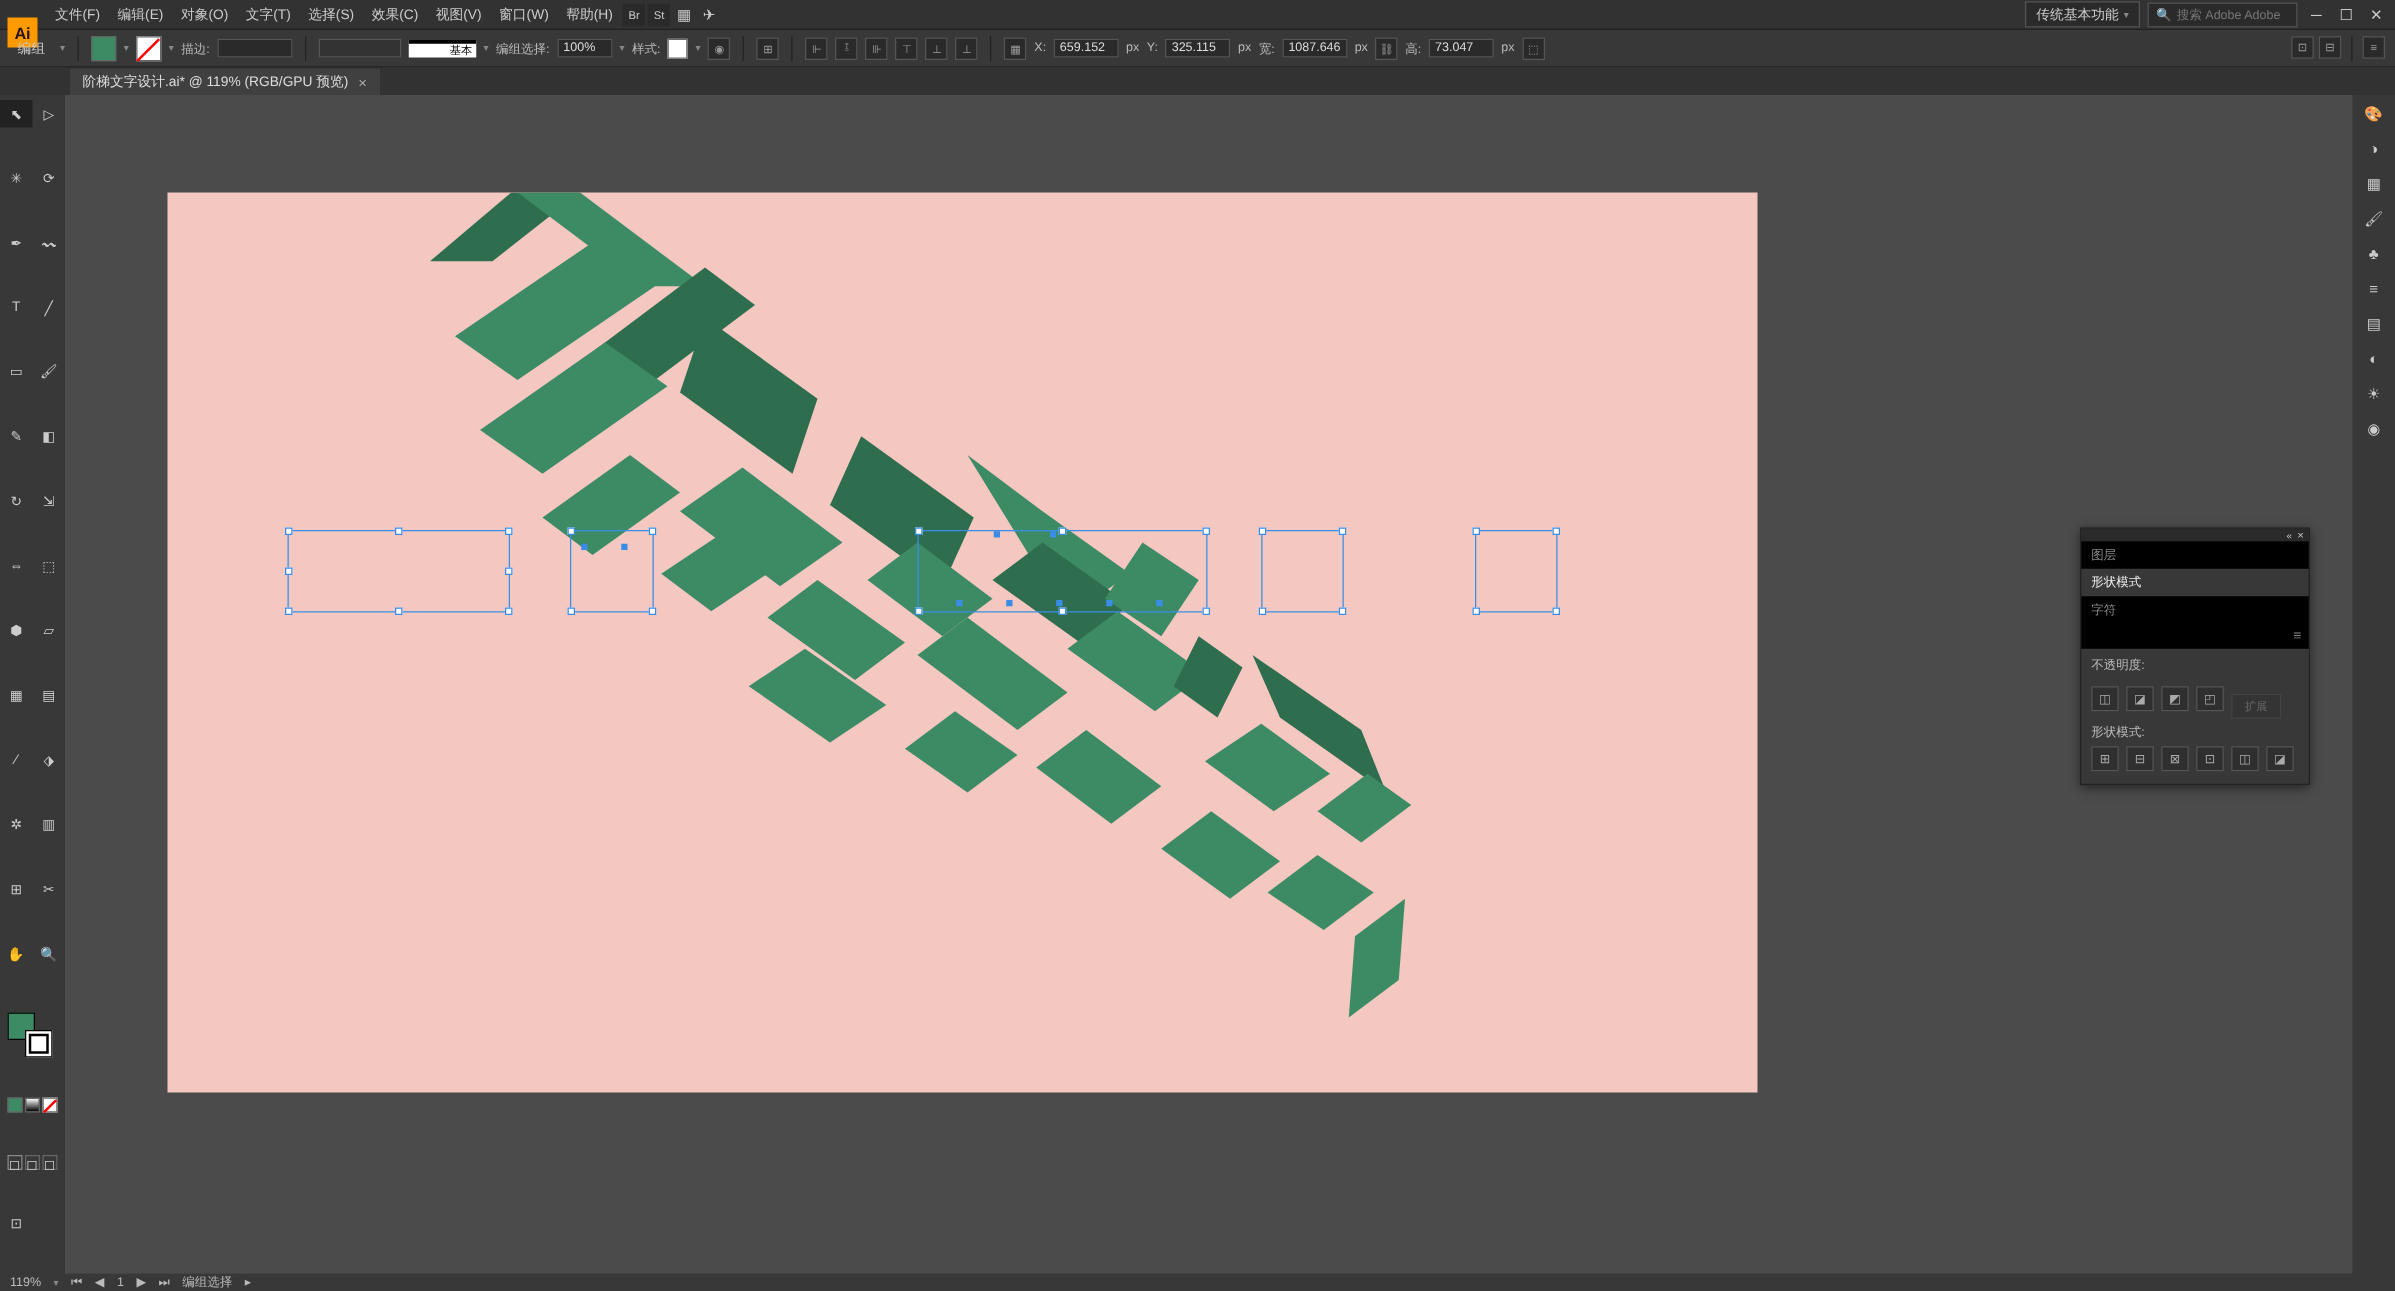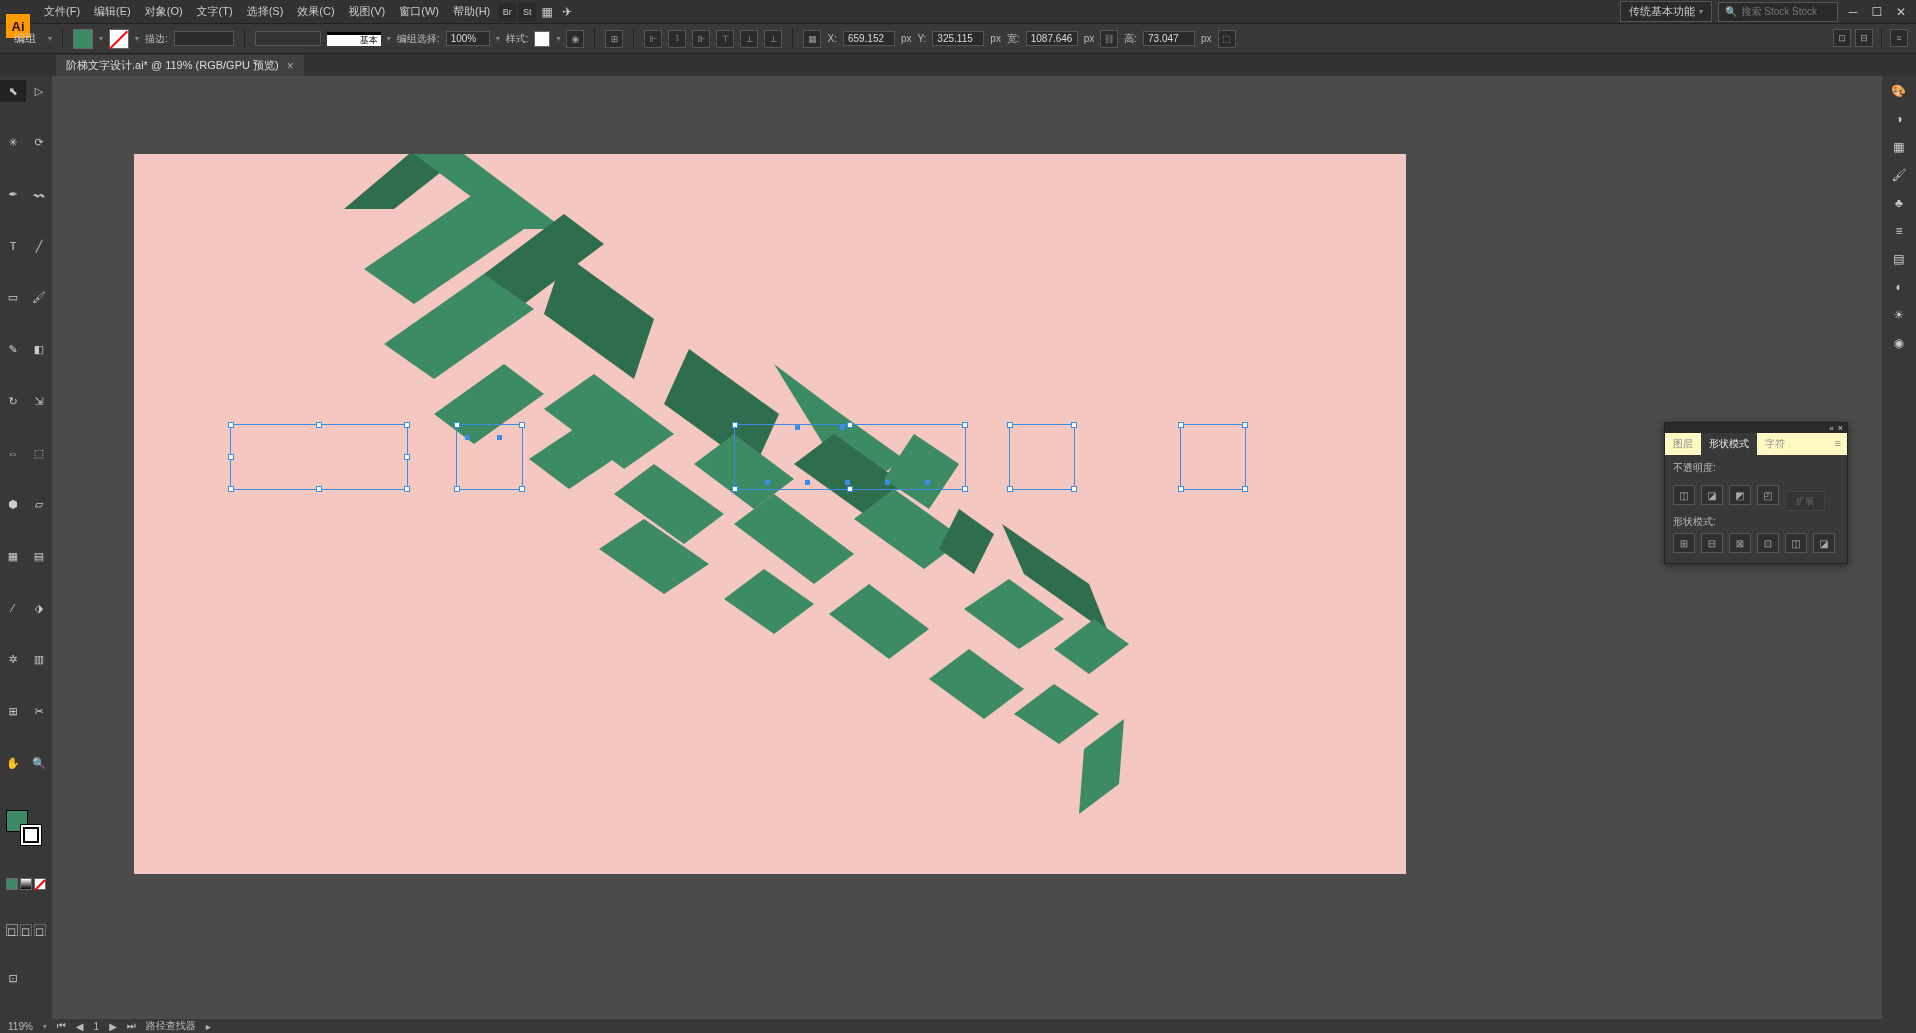--- a/index.html
+++ b/index.html
@@ -32,21 +32,21 @@
 .artboard { position: absolute; left: 82px; top: 78px; width: 1272px; height: 720px; background: #f4c7c0; }
 .rpan { width: 34px; background: #383838; display: flex; flex-direction: column; align-items: center; padding-top: 6px; gap: 10px; }
 .statusbar { height: 14px; background: #383838; display: flex; align-items: center; font-size: 10px; color: #bbb; padding: 0 8px; gap: 10px; }
 .fill-stroke { position: relative; width: 36px; height: 36px; margin: 6px 0 0 6px; }
 .fill-stroke .bf { position: absolute; width: 22px; height: 22px; background: #3d8b65; border: 1px solid #000; top: 0; left: 0; }
 .fill-stroke .bs { position: absolute; width: 22px; height: 22px; background: #fff; border: 1px solid #000; bottom: 0; right: 0; display: flex; align-items: center; justify-content: center; }
 .fill-stroke .bs::after { content: ""; width: 12px; height: 12px; border: 2px solid #000; background: #fff; }
 .mini-swatches { display: flex; gap: 2px; padding: 2px 6px; flex-wrap: wrap; width: 52px; }
 .ms { width: 12px; height: 12px; border: 1px solid #666; }
 .panel-float { position: absolute; top: 346px; right: 34px; width: 184px; background: #383838; border: 1px solid #222; box-shadow: 0 2px 8px rgba(0,0,0,0.5); }
-.panel-tabs { display: flex; background: #fef9c3; }
+.panel-tabs { display: flex; background: #000000; flex-direction: column; }
 .panel-tab { padding: 4px 8px; font-size: 10px; color: #888; cursor: pointer; }
 .panel-tab.active { background: #383838; color: #eee; }
 .panel-body { padding: 6px 8px; }
 .panel-row { display: flex; gap: 6px; margin: 4px 0; align-items: center; }
 .pf-btn { width: 22px; height: 20px; background: #2f2f2f; border: 1px solid #555; cursor: pointer; display: flex; align-items: center; justify-content: center; font-size: 10px; color: #aaa; }
 .sel-handles { position: absolute; border: 1px solid #3a8de6; }
 .handle { width: 6px; height: 6px; border: 1px solid #3a8de6; background: #fff; position: absolute; }
 .anchor { width: 5px; height: 5px; background: #3a8de6; position: absolute; border-radius: 0; }
 .opt-icon { width: 18px; height: 18px; background: #2a2a2a; border: 1px solid #555; display: flex; align-items: center; justify-content: center; font-size: 9px; color: #999; }
 .chev { font-size: 8px; color: #888; }
@@ -70,21 +70,21 @@
   <span class="icon-box" style="background:#2a2a2a;font-size:9px;">St</span>
   <span class="icon-box">▦</span>
   <span class="icon-box">✈</span>
   <div class="top-right">
     <div class="workspace">
       <span>传统基本功能</span>
       <span class="chev">▾</span>
     </div>
     <div class="search-stock">
       <span>🔍</span>
-      <span>搜索 Stock Stock</span>
+      <span>搜索 Adobe Adobe</span>
     </div>
     <span class="icon-box">─</span>
     <span class="icon-box">☐</span>
     <span class="icon-box">✕</span>
   </div>
 </div>
 
 <div class="optbar">
   <span class="sel">编组</span>
   <span class="chev">▾</span>
@@ -324,15 +324,15 @@
 </div>
 
 <div class="statusbar">
   <span>119%</span>
   <span class="chev">▾</span>
   <span>⏮</span>
   <span>◀</span>
   <span>1</span>
   <span>▶</span>
   <span>⏭</span>
-  <span>路径查找器</span>
+  <span>编组选择</span>
   <span>▸</span>
 </div>
 
 </body></html>

